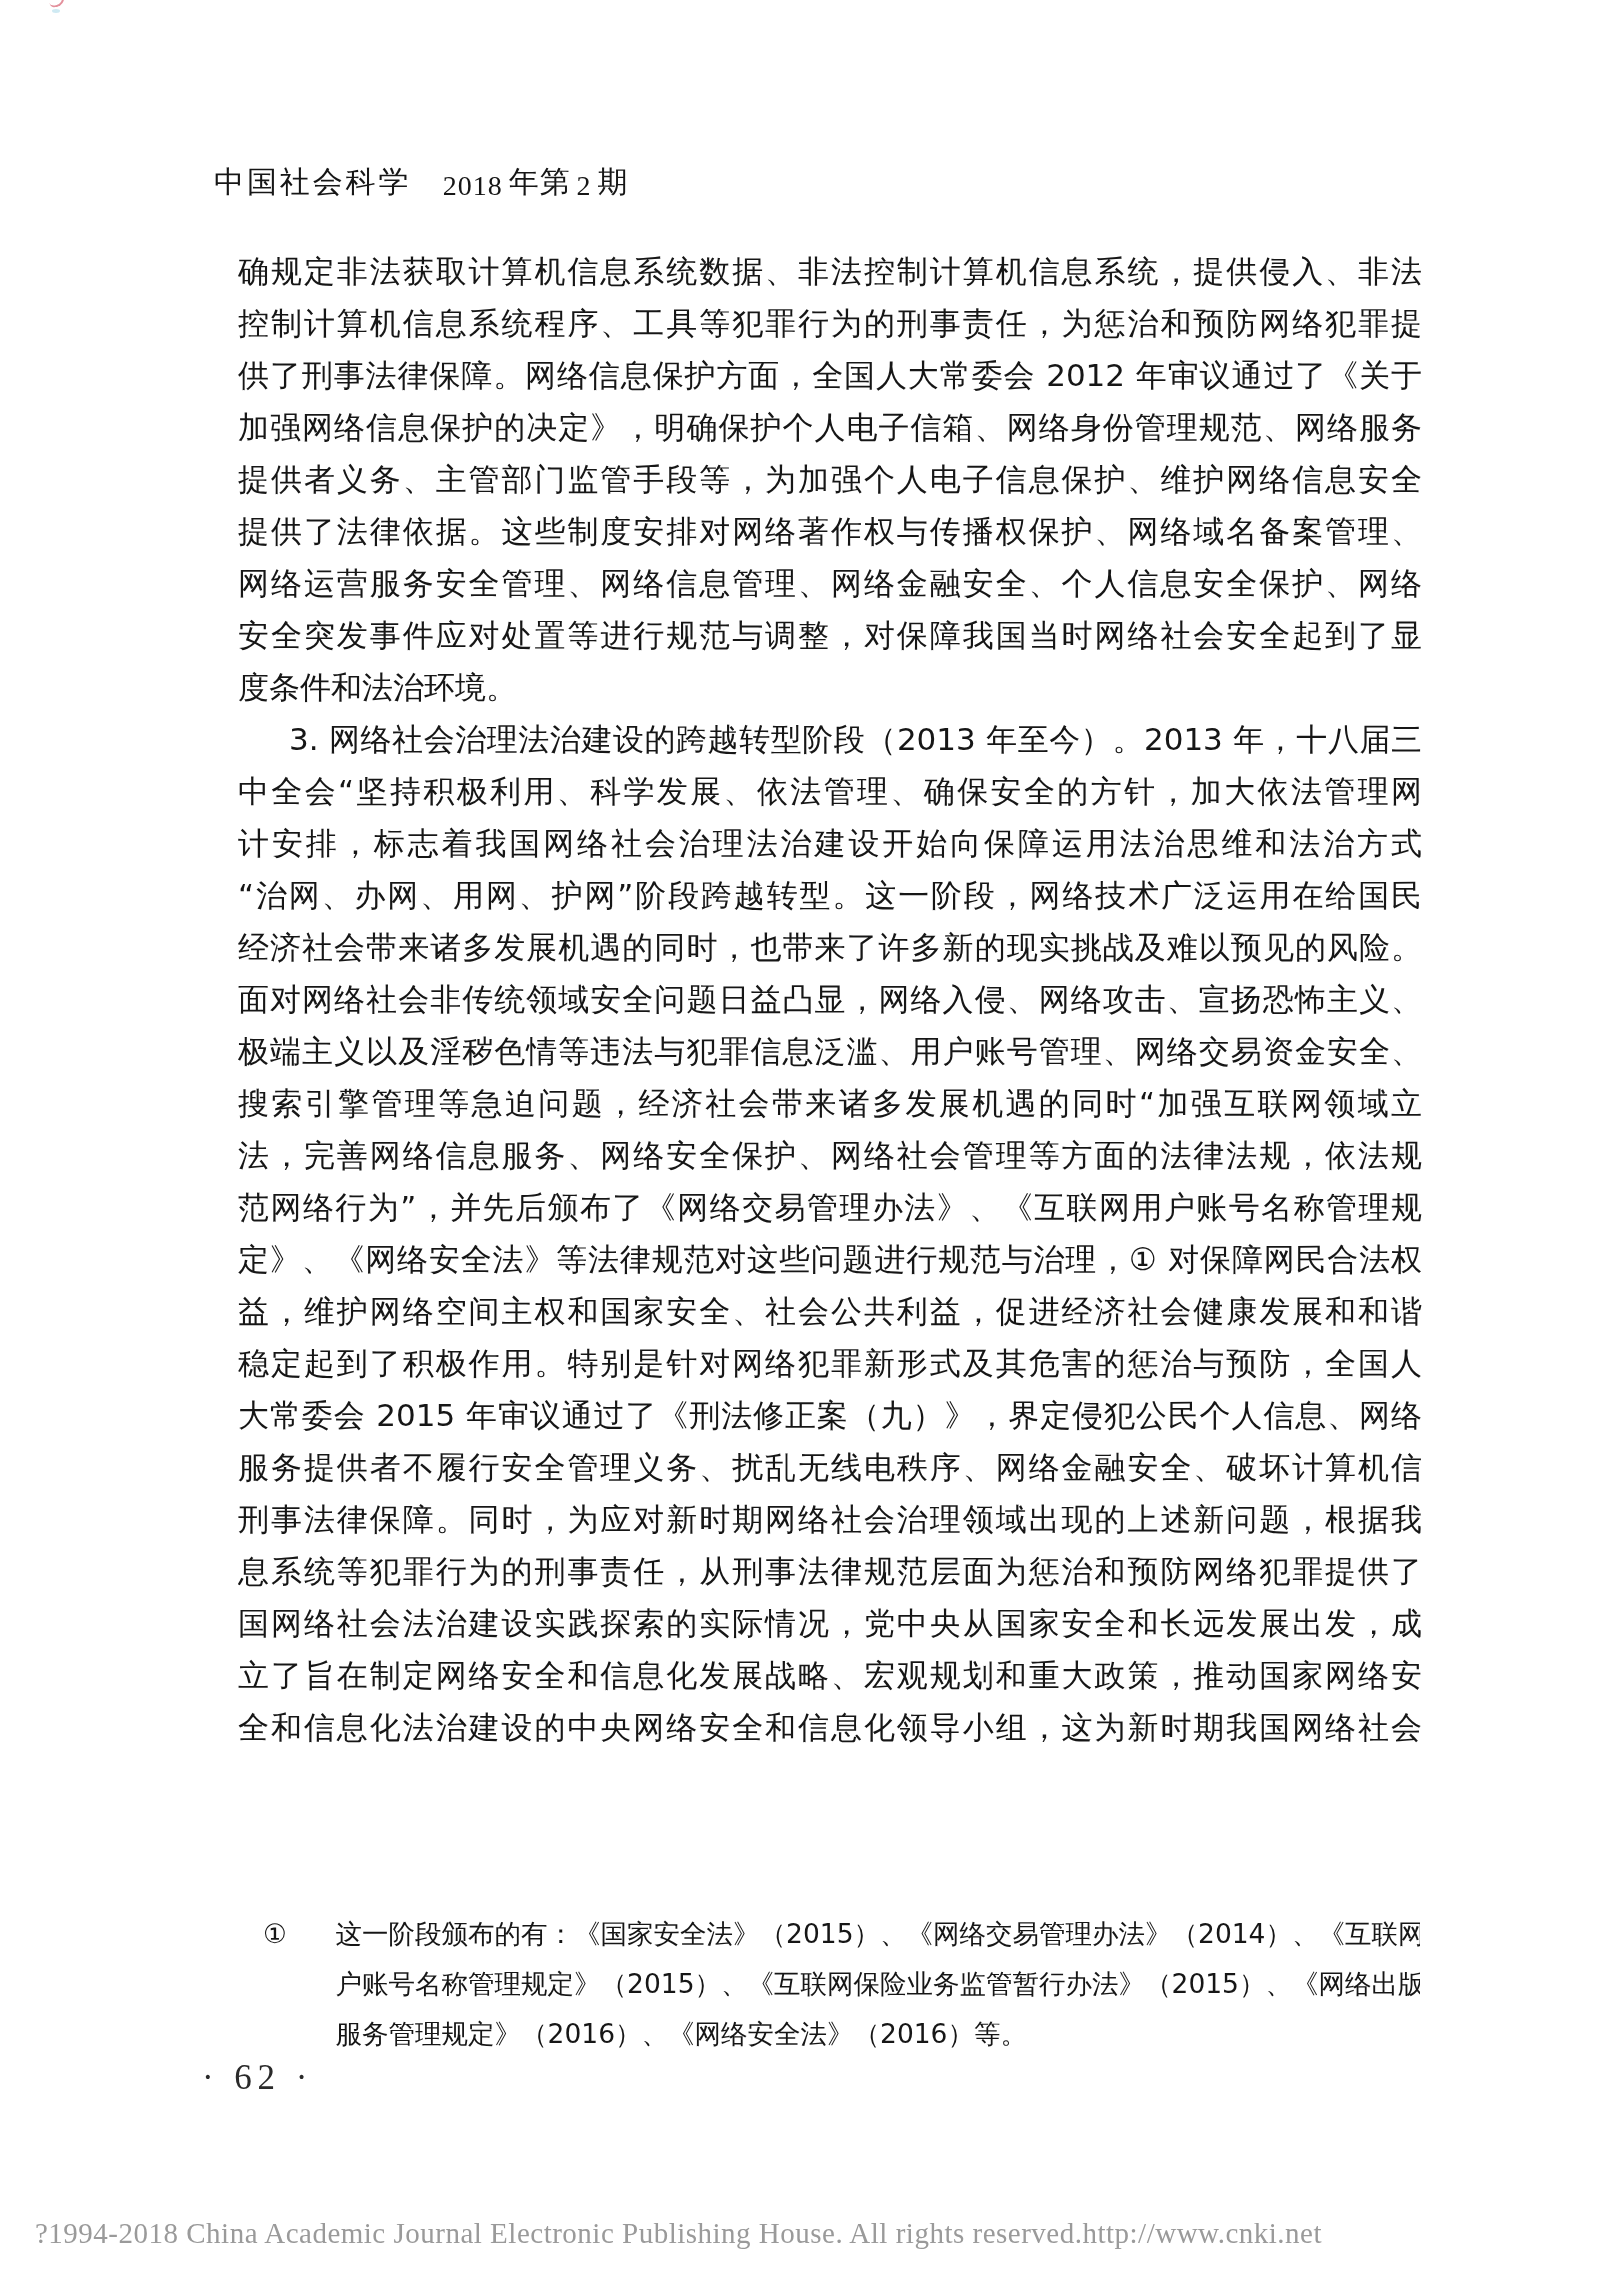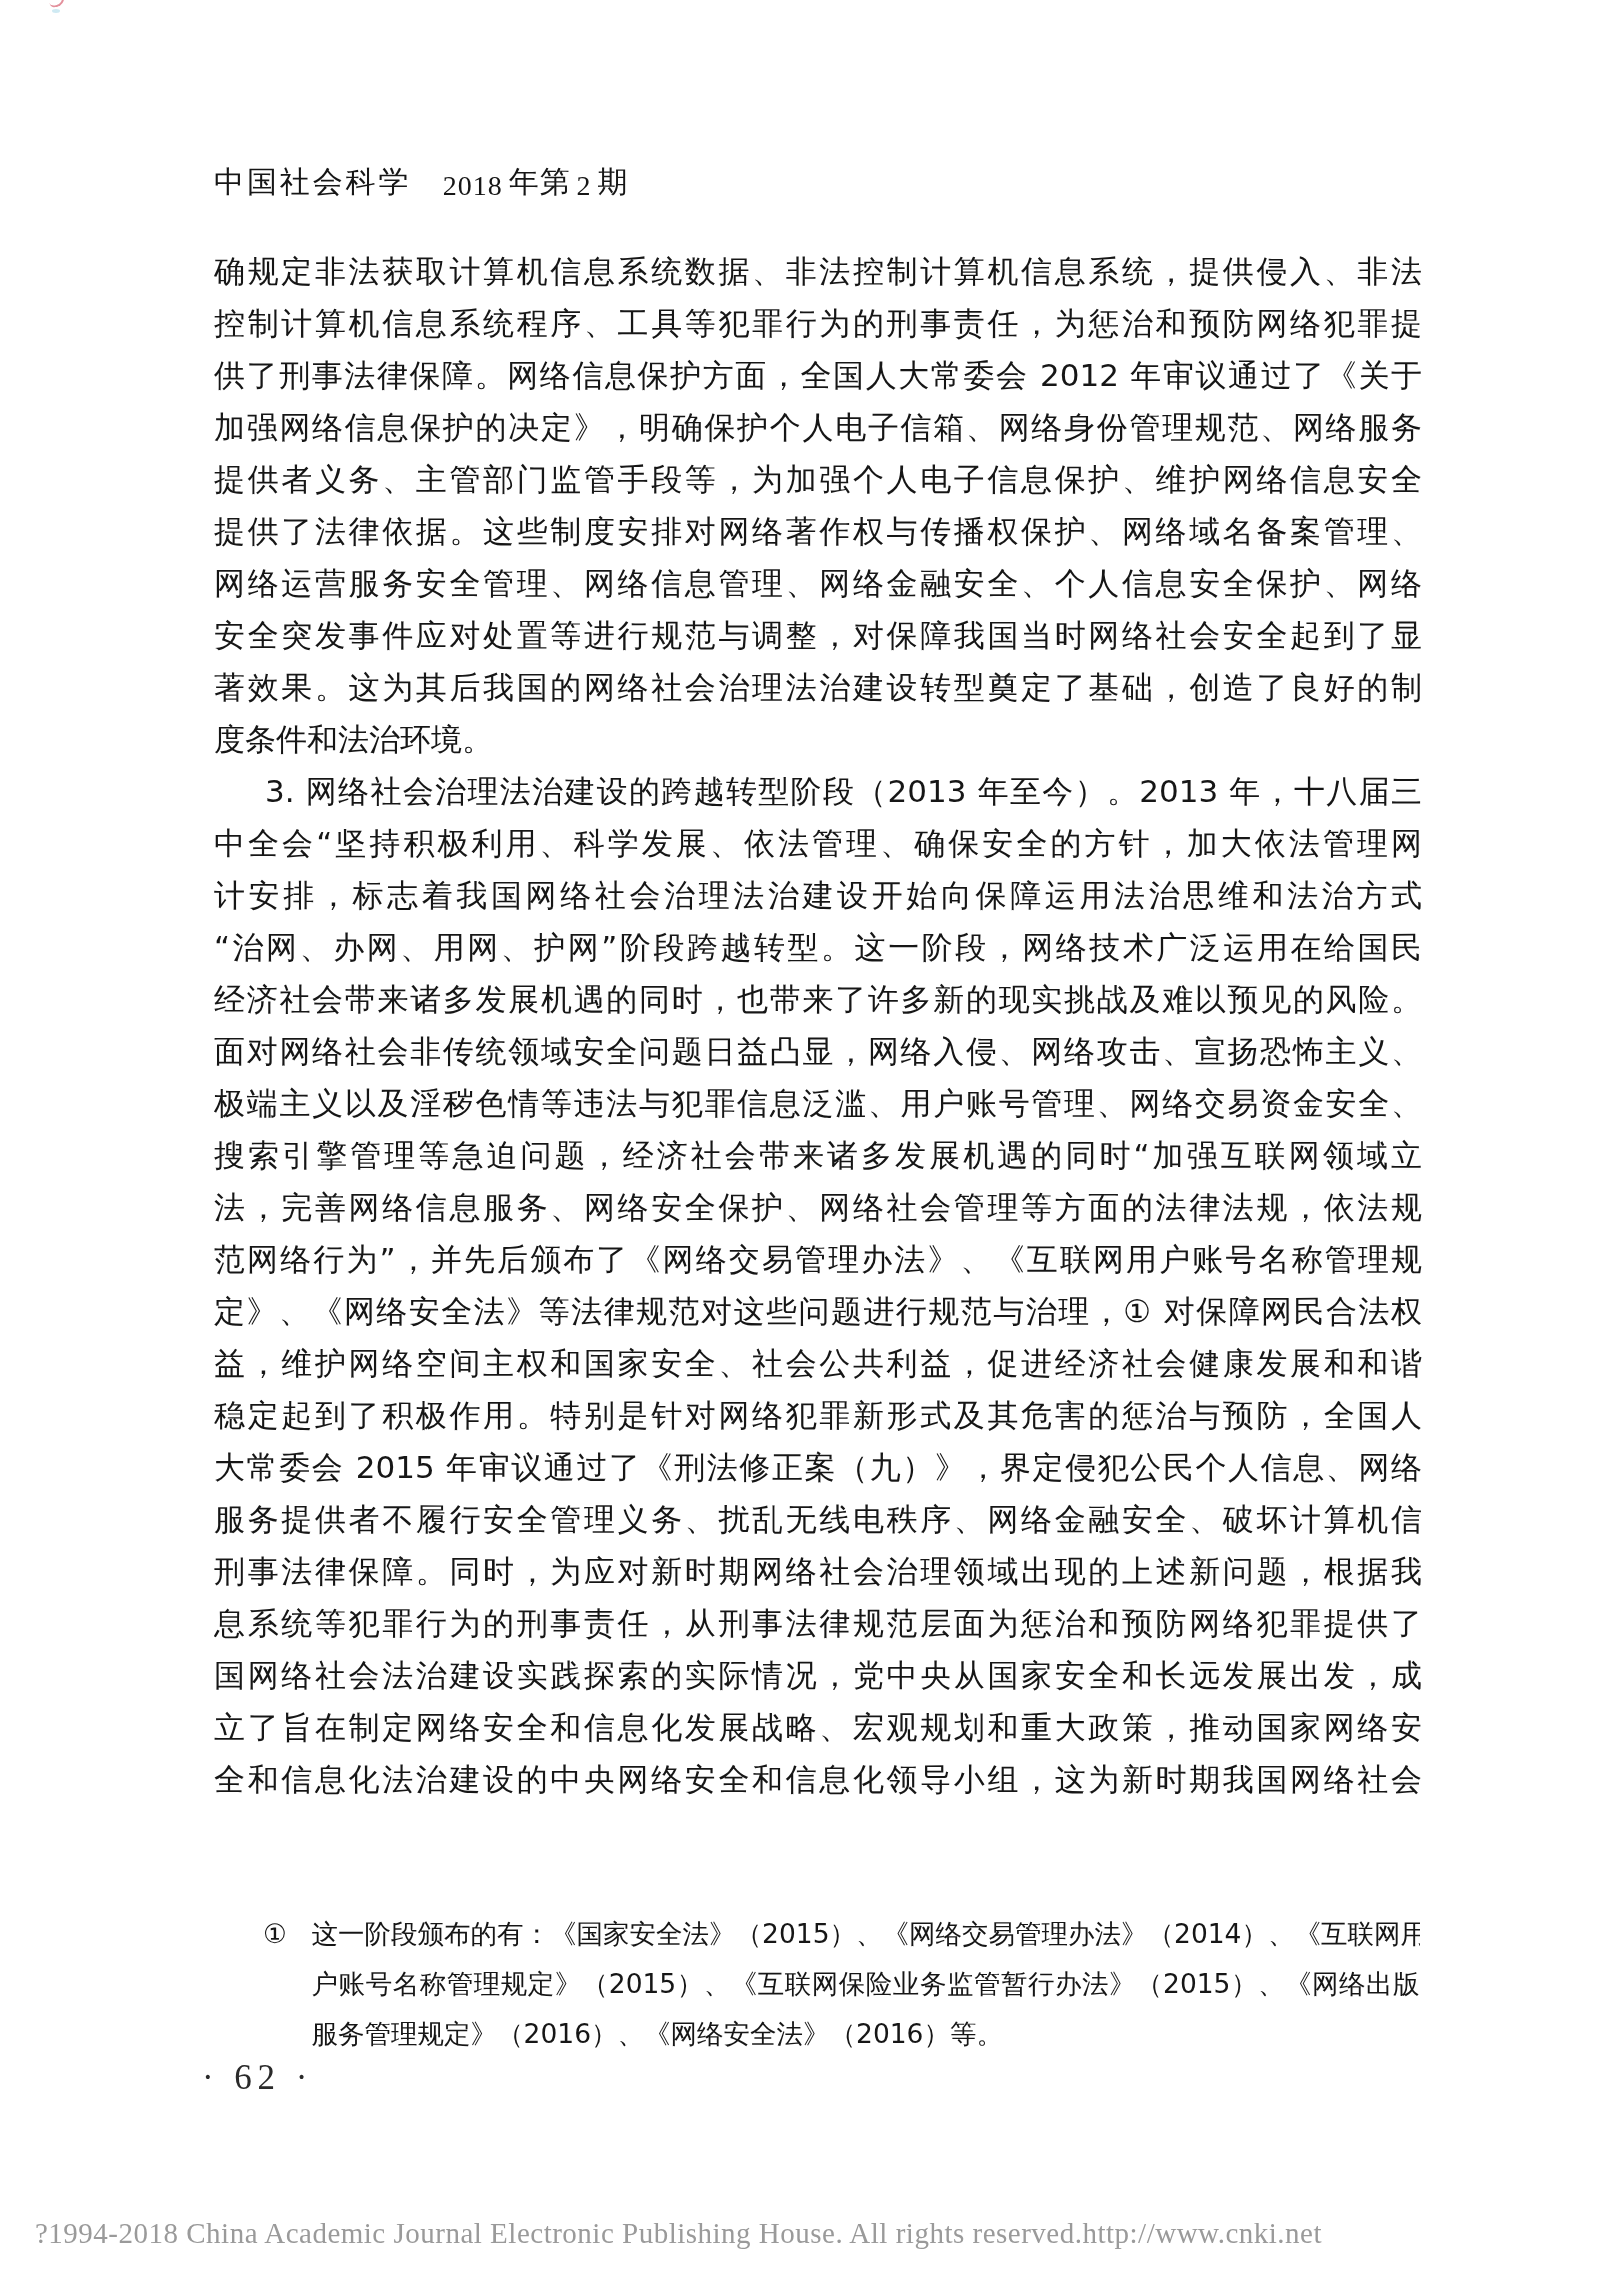--- a/index.html
+++ b/index.html
@@ -33,21 +33,21 @@
     font-family:"Liberation Serif",serif;
     font-size:28px;position:relative;top:2.9px;margin:0 5.9px;
   }
   
   .body{
     position:absolute;left:214px;top:245px;width:1208px;
     font-size:31px;line-height:52px;
   }
   .tline{
     text-align:justify;text-align-last:justify;
-    height:52px;overflow:hidden;white-space:nowrap;
+    height:52px;overflow:hidden;white-space:nowrap;margin-left:24px;
   }
   .tline.last{text-align-last:left;}
   .tline.indent{text-indent:51px;}
   
   .footnote{
     position:absolute;left:263px;top:1909px;width:1161px;
     display:flex;align-items:flex-start;
     font-size:26.5px;line-height:50px;
   }
   .fn-marker{width:29px;margin-right:19.6px;flex:none;}
@@ -85,21 +85,20 @@
   <div class="body">
     <div>
         <div class="tline">确规定非法获取计算机信息系统数据、非法控制计算机信息系统，提供侵入、非法</div>
         <div class="tline">控制计算机信息系统程序、工具等犯罪行为的刑事责任，为惩治和预防网络犯罪提</div>
         <div class="tline">供了刑事法律保障。网络信息保护方面，全国人大常委会 2012 年审议通过了《关于</div>
         <div class="tline">加强网络信息保护的决定》，明确保护个人电子信箱、网络身份管理规范、网络服务</div>
         <div class="tline">提供者义务、主管部门监管手段等，为加强个人电子信息保护、维护网络信息安全</div>
         <div class="tline">提供了法律依据。这些制度安排对网络著作权与传播权保护、网络域名备案管理、</div>
         <div class="tline">网络运营服务安全管理、网络信息管理、网络金融安全、个人信息安全保护、网络</div>
         <div class="tline">安全突发事件应对处置等进行规范与调整，对保障我国当时网络社会安全起到了显</div>
-        <div class="tline">著效果。这为其后我国的网络社会治理法治建设转型奠定了基础，创造了良好的制</div>
         <div class="tline last">度条件和法治环境。</div>
       </div>
     <div>
         <div class="tline indent">3. 网络社会治理法治建设的跨越转型阶段（2013 年至今）。2013 年，十八届三</div>
         <div class="tline">中全会“坚持积极利用、科学发展、依法管理、确保安全的方针，加大依法管理网</div>
         <div class="tline">计安排，标志着我国网络社会治理法治建设开始向保障运用法治思维和法治方式</div>
         <div class="tline">“治网、办网、用网、护网”阶段跨越转型。这一阶段，网络技术广泛运用在给国民</div>
         <div class="tline">经济社会带来诸多发展机遇的同时，也带来了许多新的现实挑战及难以预见的风险。</div>
         <div class="tline">面对网络社会非传统领域安全问题日益凸显，网络入侵、网络攻击、宣扬恐怖主义、</div>
         <div class="tline">极端主义以及淫秽色情等违法与犯罪信息泛滥、用户账号管理、网络交易资金安全、</div>

